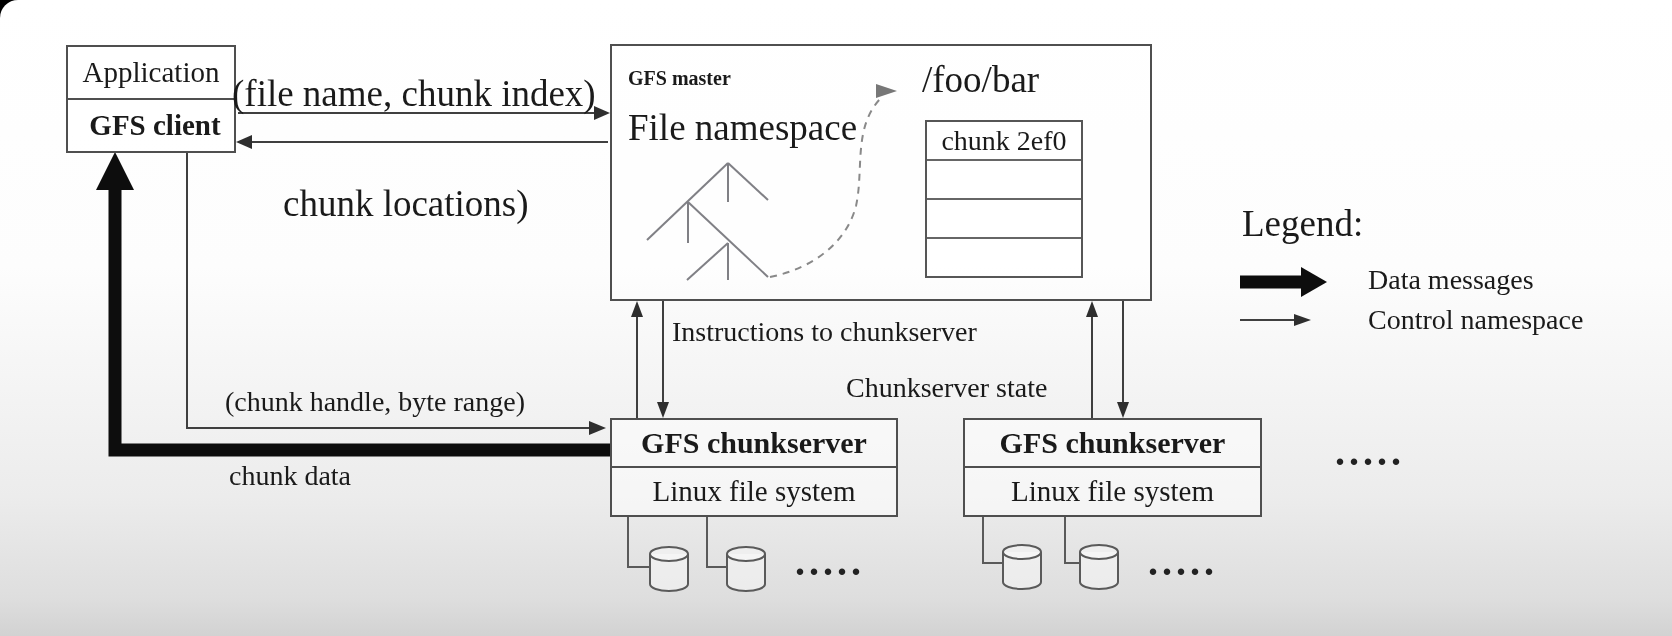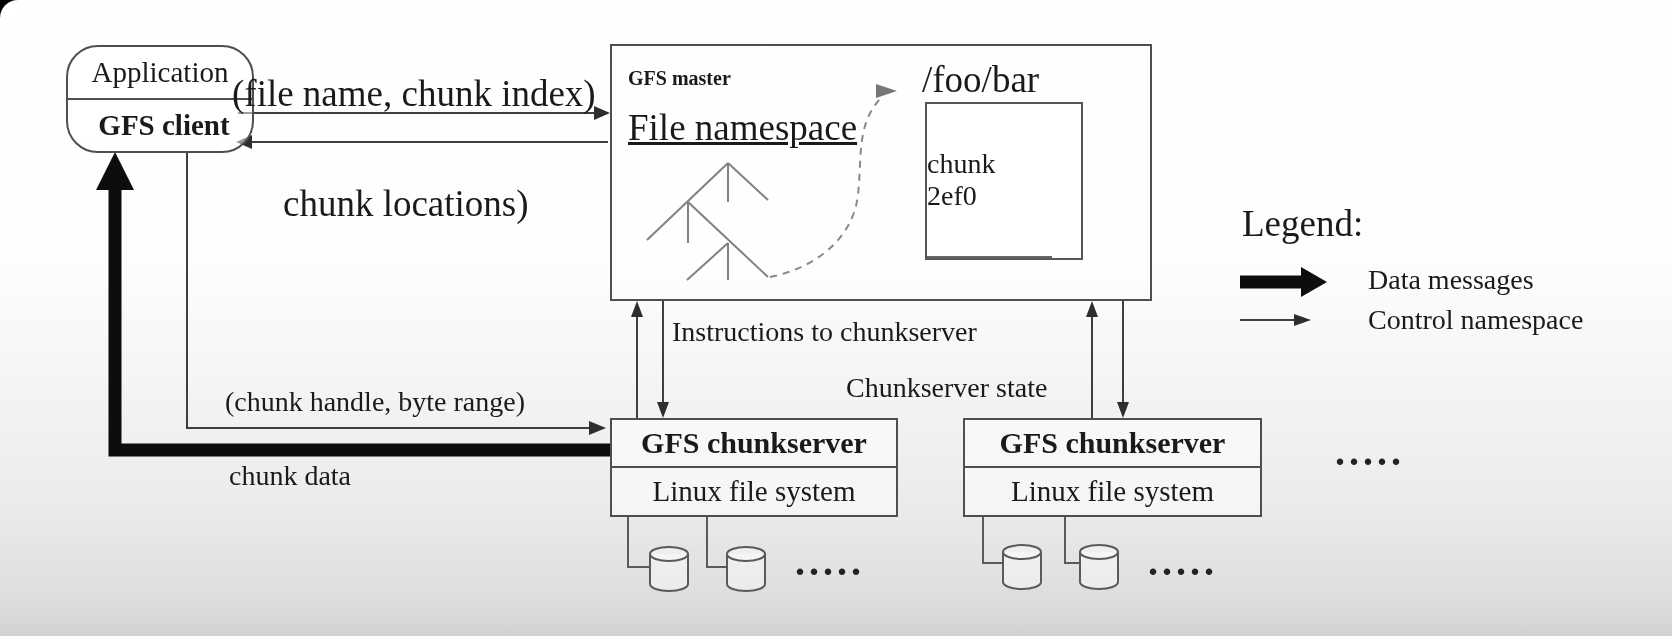--- a/index.html
+++ b/index.html
@@ -14,21 +14,21 @@
   .corner{position:absolute;left:0;top:0;width:18px;height:18px;background:#000;}
   .corner::after{content:'';position:absolute;inset:0;background:#fff;border-top-left-radius:18px;}
   svg.lines{position:absolute;left:0;top:0;z-index:1;pointer-events:none;}
   .txt{position:absolute;z-index:2;font-size:37px;line-height:32px;white-space:nowrap;}
   .sm{font-size:28px;text-align:right;}
   .b{font-weight:bold;}
   .ctr{text-align:center;}
   .box{position:absolute;z-index:2;border:2px solid #4f4f4f;background:rgba(255,255,255,0.5);box-sizing:border-box;}
   .cell{box-sizing:border-box;width:100%;display:flex;align-items:center;justify-content:center;}
   .cell.top{border-bottom:2px solid #4f4f4f;}
-  .tbl{position:absolute;z-index:2;border:2px solid #565656;background:rgba(255,255,255,0.55);box-sizing:border-box;display:flex;flex-direction:row;}
+  .tbl{position:absolute;z-index:2;border:2px solid #565656;background:rgba(255,255,255,0.55);box-sizing:border-box;display:flex;flex-direction:column;margin-top:18px;}
   .trow{flex:1;border-bottom:2px solid #666;display:flex;align-items:center;justify-content:center;font-size:28px;}
   .trow:last-child{border-bottom:none;}
   .dots{position:absolute;z-index:2;font-weight:bold;font-size:40px;letter-spacing:4px;color:#222;font-family:"Liberation Serif",serif;}
 </style>
 </head>
 <body>
 
 <div id="stage">
 
   <div class="corner"></div>
@@ -103,29 +103,29 @@
       <polyline points="1065,517 1065,563 1080,563"></polyline>
     </g>
     <g stroke="#5a5a5a" stroke-width="2" fill="rgba(255,255,255,0.4)">
       <path d="M1003,552 v30 a19,7 0 0 0 38,0 v-30"></path>
       <ellipse cx="1022" cy="552" rx="19" ry="7"></ellipse>
       <path d="M1080,552 v30 a19,7 0 0 0 38,0 v-30"></path>
       <ellipse cx="1099" cy="552" rx="19" ry="7"></ellipse>
     </g>
   </svg>
 
-  <div class="box" style="left:66px;top:45px;width:188px;height:108px;border-radius:32px;">
+  <div class="box" style="left:66px;top:45px;width:170px;height:108px;">
     <div class="cell top" style="height:53px;font-size:29px;">Application</div>
     <div class="cell b" style="height:51px;font-size:29px;padding-left:8px;">GFS client</div>
   </div>
 
   <div class="box" style="left:610px;top:44px;width:542px;height:257px;background:rgba(255,255,255,0.35);"></div>
 
   <div class="txt b" style="left:628px;top:62px;font-size:20px;">GFS master</div>
-  <div class="txt" style="left:628px;top:112px;text-decoration:underline;">File namespace</div>
+  <div class="txt" style="left:628px;top:112px;">File namespace</div>
   <div class="txt" style="left:922px;top:64px;">/foo/bar</div>
 
   <div class="tbl" style="left:925px;top:102px;width:158px;height:158px;">
     <div class="trow">chunk 2ef0</div>
     <div class="trow"></div>
     <div class="trow"></div>
     <div class="trow"></div>
   </div>
 
   <div class="box" style="left:610px;top:418px;width:288px;height:99px;">

